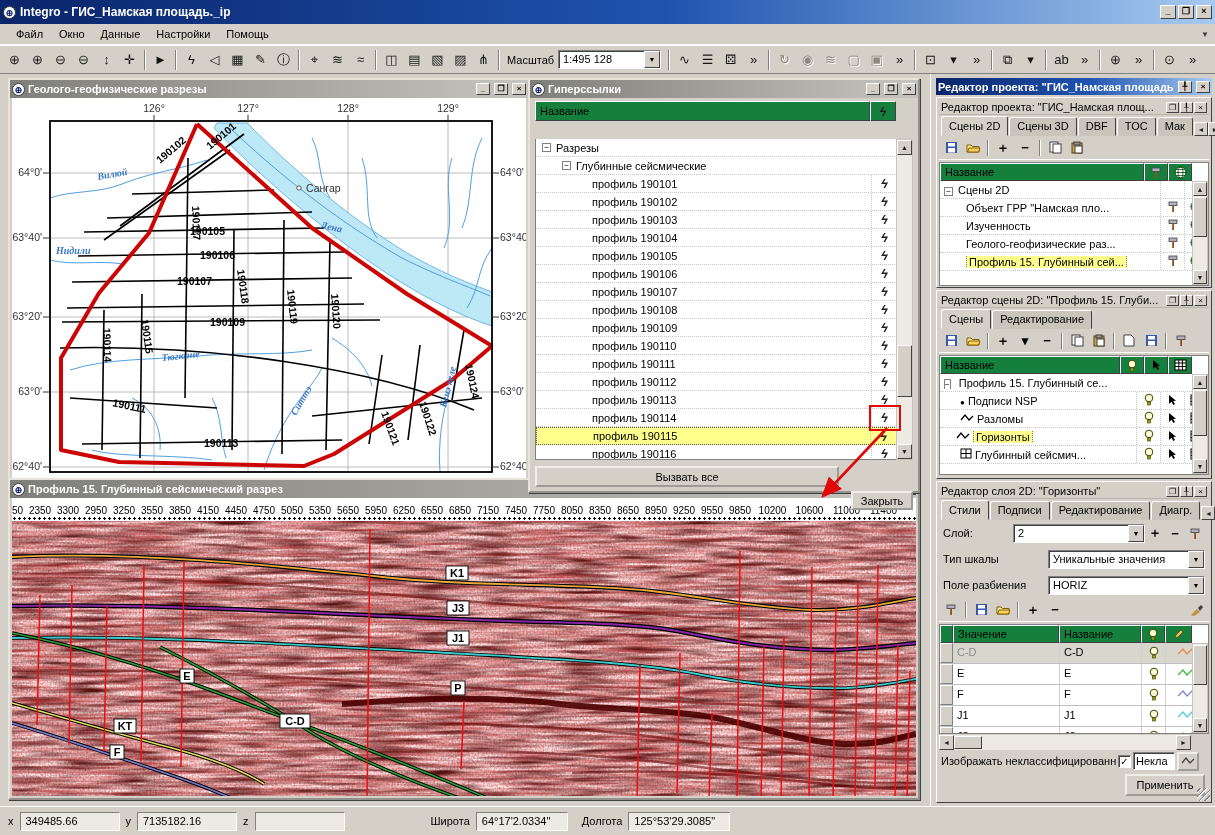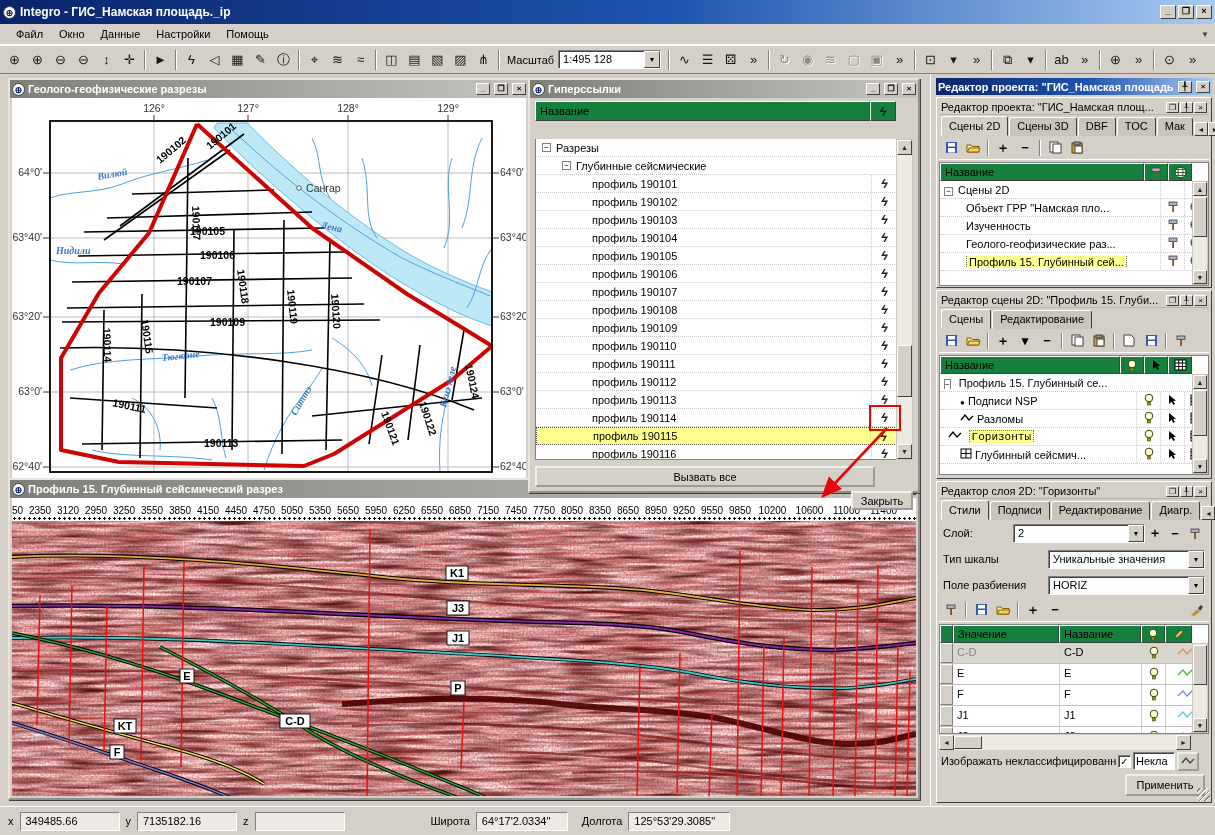--- a/index.html
+++ b/index.html
@@ -321,21 +321,21 @@
     <span class="wicon">⊕</span>
     <span>Профиль 15. Глубинный сейсмический разрез</span>
     <span class="spc"></span>
     <span class="wctl sm">_</span>
     <span class="wctl sm">❐</span>
     <span class="wctl sm">×</span>
   </div>
   <div id="seis-ruler">
       <span class="rn" style="margin-left: -14px;">2050</span>
       <span class="rn">2350</span>
-      <span class="rn">3120</span>
+      <span class="rn">3300</span>
       <span class="rn">2950</span>
       <span class="rn">3250</span>
       <span class="rn">3550</span>
       <span class="rn">3850</span>
       <span class="rn">4150</span>
       <span class="rn">4450</span>
       <span class="rn">4750</span>
       <span class="rn">5050</span>
       <span class="rn">5350</span>
       <span class="rn">5650</span>
@@ -586,21 +586,21 @@
           <span class="boltcell">
             <span class="bolt">ϟ</span>
           </span>
         </div>
       </div>
     <div class="vscroll" style="right:3px;top:41px;height:321px">
       <div class="sbtn" style="position:absolute;top:0;left:0">▲</div>
       <div class="sthumb" style="position:absolute;left:0;top:205px;width:15px;height:52px"></div>
       <div class="sbtn" style="position:absolute;bottom:0;left:0">▼</div>
     </div>
-    <div class="btn" style="position:absolute;left:3px;top:368px;width:340px;height:21px">Вызвать все</div>
+    <div class="btn" style="position:absolute;left:3px;top:368px;width:304px;height:21px">Вызвать все</div>
     <div class="btn" style="position:absolute;right:3px;top:393px;width:62px;height:19px">Закрыть</div>
   </div>
 </div>
 
 <div id="anno-box"></div>
 <svg id="anno-arrow" width="110" height="88">
   <defs>
       <marker id="arr" markerWidth="9" markerHeight="8" refX="7" refY="3.5" orient="auto">
         <path d="M0,0 L8,3.5 L0,7 Z" fill="#E00808"></path>
       </marker>
@@ -916,21 +916,21 @@
               <span><svg width="13" height="12">
                   <rect x="1" y="1" width="11" height="10" fill="#fff" stroke="#000"></rect>
                   <line x1="1" y1="4" x2="12" y2="4" stroke="#000"></line>
                   <line x1="1" y1="7.5" x2="12" y2="7.5" stroke="#000"></line>
                   <line x1="4.8" y1="1" x2="4.8" y2="11" stroke="#000"></line>
                   <line x1="8.4" y1="1" x2="8.4" y2="11" stroke="#000"></line>
                 </svg></span>
             </span>
           </div>
           <div class="grow sel">
-            <span class="lbl" style="padding-left: 8px; font-family: Liberation Mono, monospace;"><span><svg width="14" height="10">
+            <span class="lbl" style="padding-left: 16px;"><span><svg width="14" height="10">
                   <polyline points="1,7 5,2 9,7 13,3" fill="none" stroke="#000" stroke-width="1.3"></polyline>
                 </svg> </span><span class="lbl-in"> Горизонты</span></span>
             <span class="icell">
               <span><svg width="10" height="13">
                   <circle cx="5" cy="5" r="3.8" fill="#FFFFD8" stroke="#404000"></circle>
                   <rect x="3.5" y="9" width="3" height="3" fill="#A0A000" stroke="#404000" stroke-width="0.6"></rect>
                 </svg></span>
             </span>
             <span class="icell">
               <span><svg width="11" height="12">

